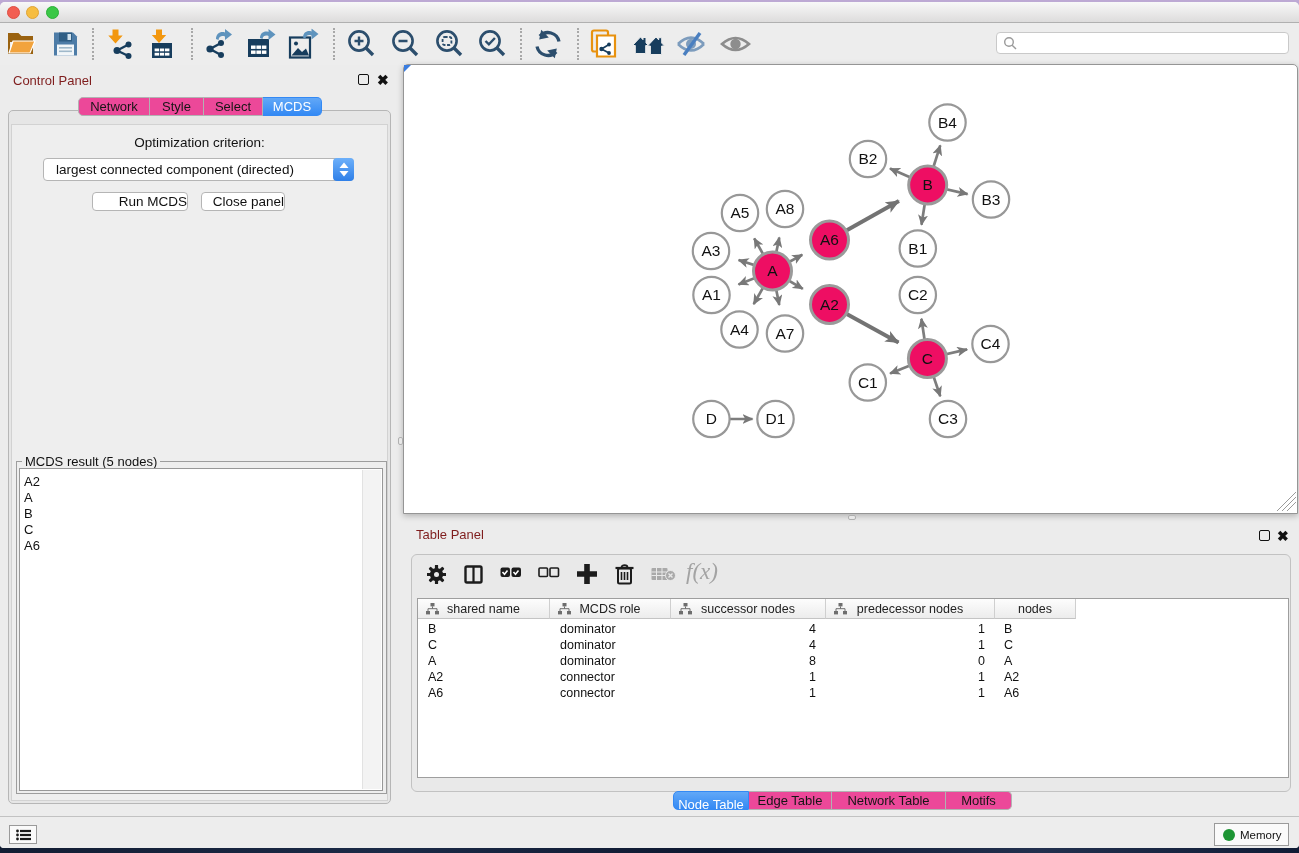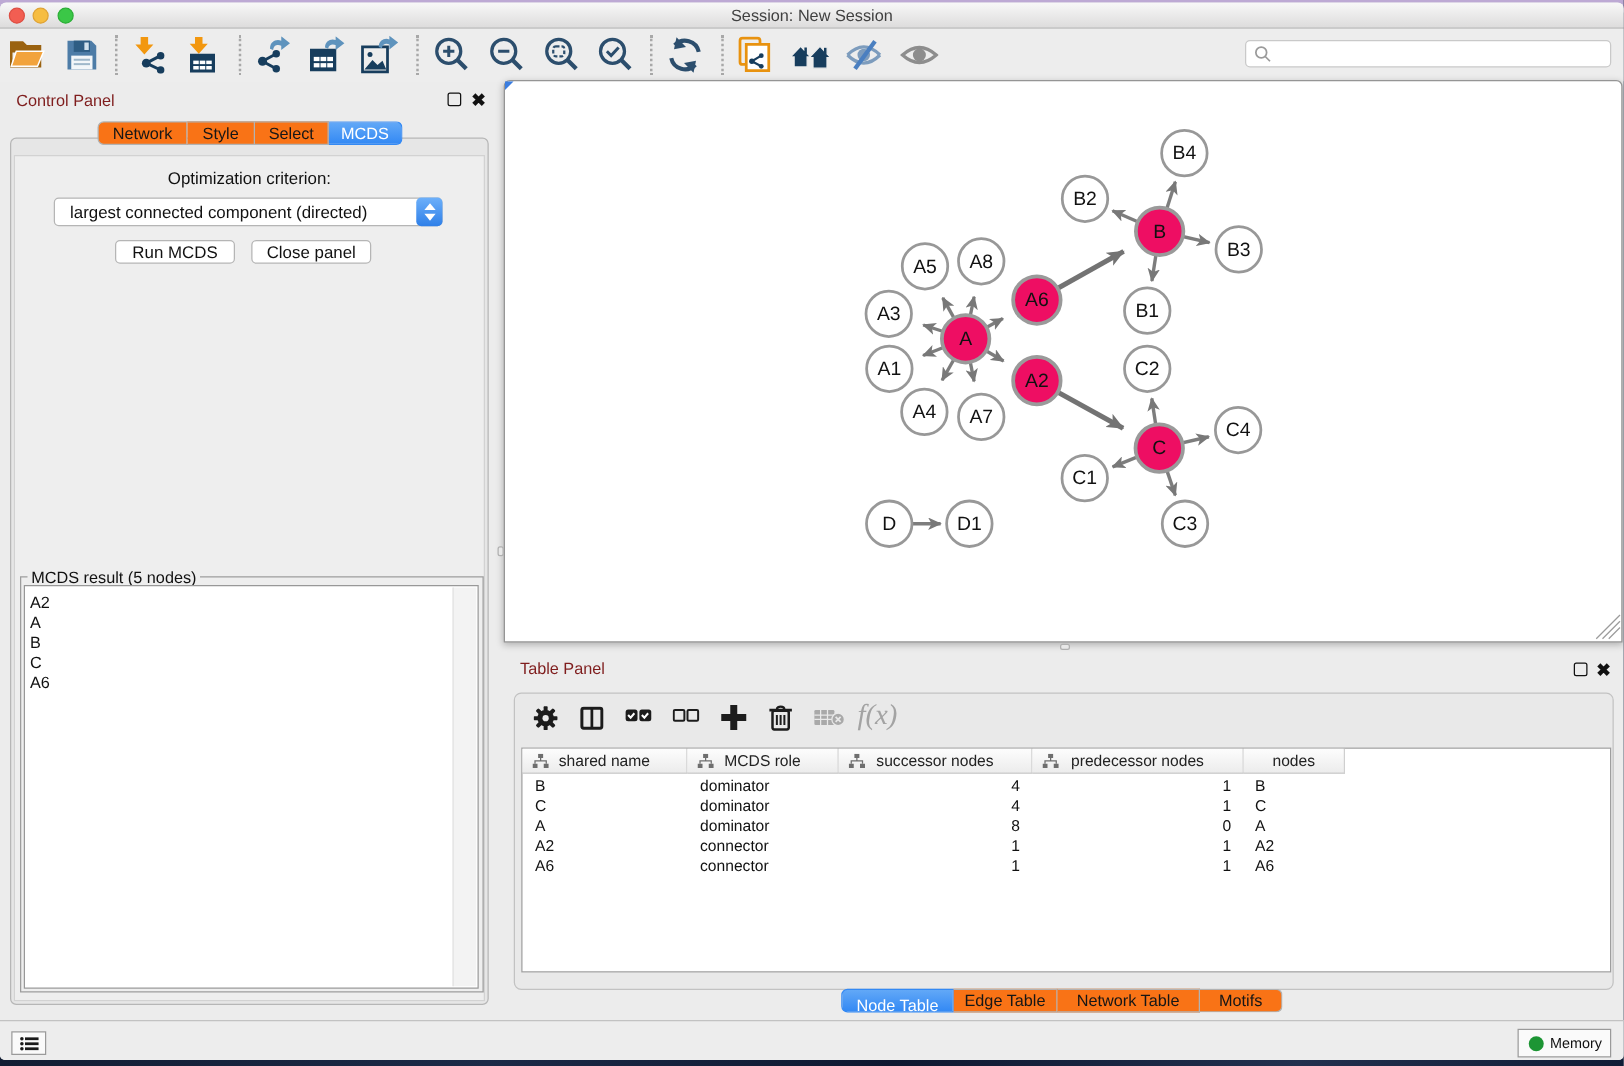--- a/index.html
+++ b/index.html
@@ -23,29 +23,29 @@
 #search{position:absolute;left:996px;top:9px;width:293px;height:22px;background:#fff;border:1px solid #c9c9c9;border-radius:4px}
 #search svg{left:6px}
 
 .ptitle{position:absolute;font-size:13px;color:#7f1d1d}
 .wicon{position:absolute;width:11px;height:11px;border:1.6px solid #111;border-radius:2px}
 .xicon{position:absolute;font-size:14px;font-weight:bold;color:#111;line-height:11px}
 
 #ctab-box{position:absolute;left:8px;top:108px;width:383px;height:694px;background:#e6e6e6;border:1px solid #b6b6b6;border-radius:5px}
 #ctab-inner{position:absolute;left:11px;top:122px;width:377px;height:677px;background:#eeeeee;border:1px solid #d2d2d2}
 .tabrow{position:absolute;display:flex;height:20px}
-.tab{height:19px;line-height:18px;font-size:13px;color:#161616;background:#f97316;border:1px solid #b2b2b2;border-left:none;padding:0 12px;text-align:center}
+.tab{height:19px;line-height:18px;font-size:13px;color:#161616;background:#ec4899;border:1px solid #b2b2b2;border-left:none;padding:0 12px;text-align:center}
 .tab.first{border-left:1px solid #b2b2b2;border-radius:5px 0 0 5px}
 .tab.last{border-radius:0 5px 5px 0}
 .tab.sel{background:linear-gradient(#62a8f7,#3389f4);color:#fff;border-color:#3389f4}
 #optlabel{position:absolute;left:0;top:133px;width:399px;text-align:center;font-size:13.5px;color:#111}
 #combo{position:absolute;left:43px;top:156px;width:311px;height:23px;background:#fff;border:1px solid #b5b5b5;border-radius:4px;font-size:13.5px;color:#111;line-height:21px;text-indent:12px}
 #combo .caps{position:absolute;right:-1px;top:-1px;width:21px;height:23px;border-radius:4px;background:linear-gradient(#6db0fa,#2e7fe8);}
 #combo .caps svg{position:absolute;left:3.5px;top:3px}
-.pbtn{position:absolute;top:190px;height:19px;background:#fff;border:1px solid #b5b5b5;border-radius:4px;font-size:13.5px;color:#111;text-align:center;line-height:18px}
+.pbtn{position:absolute;top:190px;height:19px;background:#fff;border:1px solid #b5b5b5;border-radius:4px;font-size:13.5px;color:#111;text-align:right;line-height:18px}
 #fieldset{position:absolute;left:16px;top:459px;width:371px;height:333px;border:1px solid #9d9d9d}
 #fieldlegend{position:absolute;left:22px;top:452px;background:#eeeeee;font-size:13px;color:#111;padding:0 3px}
 #mcdslist{position:absolute;left:19px;top:466px;width:364px;height:323px;background:#fff;border:1px solid #989898;font-size:13px;color:#111}
 #mcdslist .sc{position:absolute;right:1px;top:1px;bottom:1px;width:19px;background:#f3f3f3;border-left:1px solid #e2e2e2}
 #mcdslist div.it{position:absolute;left:4px}
 
 #netwin{position:absolute;left:403px;top:62px;width:895px;height:450px;background:#fff;border:1px solid #959595;border-radius:5px 5px 0 0;box-shadow:0 2px 6px rgba(0,0,0,.25)}
 #nettitle{position:absolute;left:0;top:0;width:100%;height:21px;background:linear-gradient(#f4f4f4,#d6d6d6);border-bottom:1px solid #a8a8a8;border-radius:5px 5px 0 0}
 #nettitle .txt{position:absolute;top:4px;width:100%;text-align:center;font-size:13px;color:#333}
 #nettitle .tl{width:11px;height:11px;top:5px}
@@ -66,21 +66,20 @@
 #membtn{position:absolute;right:10px;top:6px;width:75px;height:23px;background:#fafafa;border:1px solid #9a9a9a;font-size:11.5px;color:#111}
 #membtn i{position:absolute;left:8px;top:5px;width:12px;height:12px;border-radius:50%;background:#1d9534}
 </style></head>
 <body>
 <div id="deskttop"></div>
 <div id="app">
 <div id="titlebar">
       <i class="tl t1"></i>
       <i class="tl t2"></i>
       <i class="tl t3"></i>
-      <div class="txt">Session: New Session</div>
     </div>
 <div id="toolbar">
   <svg style="left:7px" width="30" height="30" viewBox="0 0 30 30">
         <path d="M2 5 h9 l3 3 h11 v5 h-23 z" fill="#9a6210"></path>
         <path d="M2 5 h9 l3 3 h11 v16 h-23 z" fill="none" stroke="#9a6210" stroke-width="2"></path>
         <path d="M6 12 h22 l-5 12 h-21 z" fill="#f2a33c" stroke="#fff" stroke-width="1.2"></path>
       </svg>
   <svg style="left:51px" width="29" height="29" viewBox="0 0 29 29">
         <path d="M3 3 h19 l4 4 v19 h-23 z" fill="#4d7ca7"></path>
         <rect x="8" y="3" width="13" height="9" fill="#2e5d84"></rect>
@@ -227,21 +226,21 @@
         <div class="tab sel last" style="width:59px;padding:0">MCDS</div>
   </div>
   <div id="optlabel">Optimization criterion:</div>
   <div id="combo">largest connected component (directed)<span class="caps">
           <svg width="14" height="17" viewBox="0 0 14 17">
             <path d="M7 1.5 L11.5 7 H2.5 Z" fill="#fff"></path>
             <path d="M7 15.5 L2.5 10 H11.5 Z" fill="#fff"></path>
           </svg>
         </span></div>
   <div class="pbtn" style="left:92px;width:96px">Run MCDS</div>
-  <div class="pbtn" style="left:201px;width:96px">Close panel</div>
+  <div class="pbtn" style="left:201px;width:84px">Close panel</div>
   <div id="fieldset"></div>
   <div id="fieldlegend">MCDS result (5 nodes)</div>
   <div id="mcdslist">
     <div class="it" style="top:5px">A2</div>
     <div class="it" style="top:21px">A</div>
     <div class="it" style="top:37px">B</div>
     <div class="it" style="top:53px">C</div>
     <div class="it" style="top:69px">A6</div>
     <div class="sc"></div>
   </div>
@@ -471,21 +470,21 @@
         <div class="num trow" style="left:300px;top:71px;width:98px">1</div>
         <div class="num trow" style="left:470px;top:71px;width:97px">1</div>
         <div class="trow" style="left:586px;top:71px">A2</div>
     <div class="trow" style="left:10px;top:87px">A6</div>
         <div class="trow" style="left:142px;top:87px">connector</div>
         <div class="num trow" style="left:300px;top:87px;width:98px">1</div>
         <div class="num trow" style="left:470px;top:87px;width:97px">1</div>
         <div class="trow" style="left:586px;top:87px">A6</div>
   </div>
   <div id="btabs" class="tabrow" style="top:789px">
-    <div class="tab first sel" style="width:90px;padding:4px">Node Table</div>
+    <div class="tab first sel" style="width:76px;padding:4px">Node Table</div>
         <div class="tab" style="width:83px;padding:0">Edge Table</div>
         <div class="tab" style="width:114px;padding:0">Network Table</div>
         <div class="tab last" style="width:66px;padding:0">Motifs</div>
   </div>
 </div>
 <div style="position:absolute;left:398px;top:435px;width:5px;height:8px;background:#e8e8e8;border:1px solid #b0b0b0;border-radius:2px"></div>
 <div style="position:absolute;left:848px;top:513px;width:8px;height:5px;background:#e8e8e8;border:1px solid #b0b0b0;border-radius:2px"></div>
 
 <div id="statusbar">
   <div id="listbtn">

